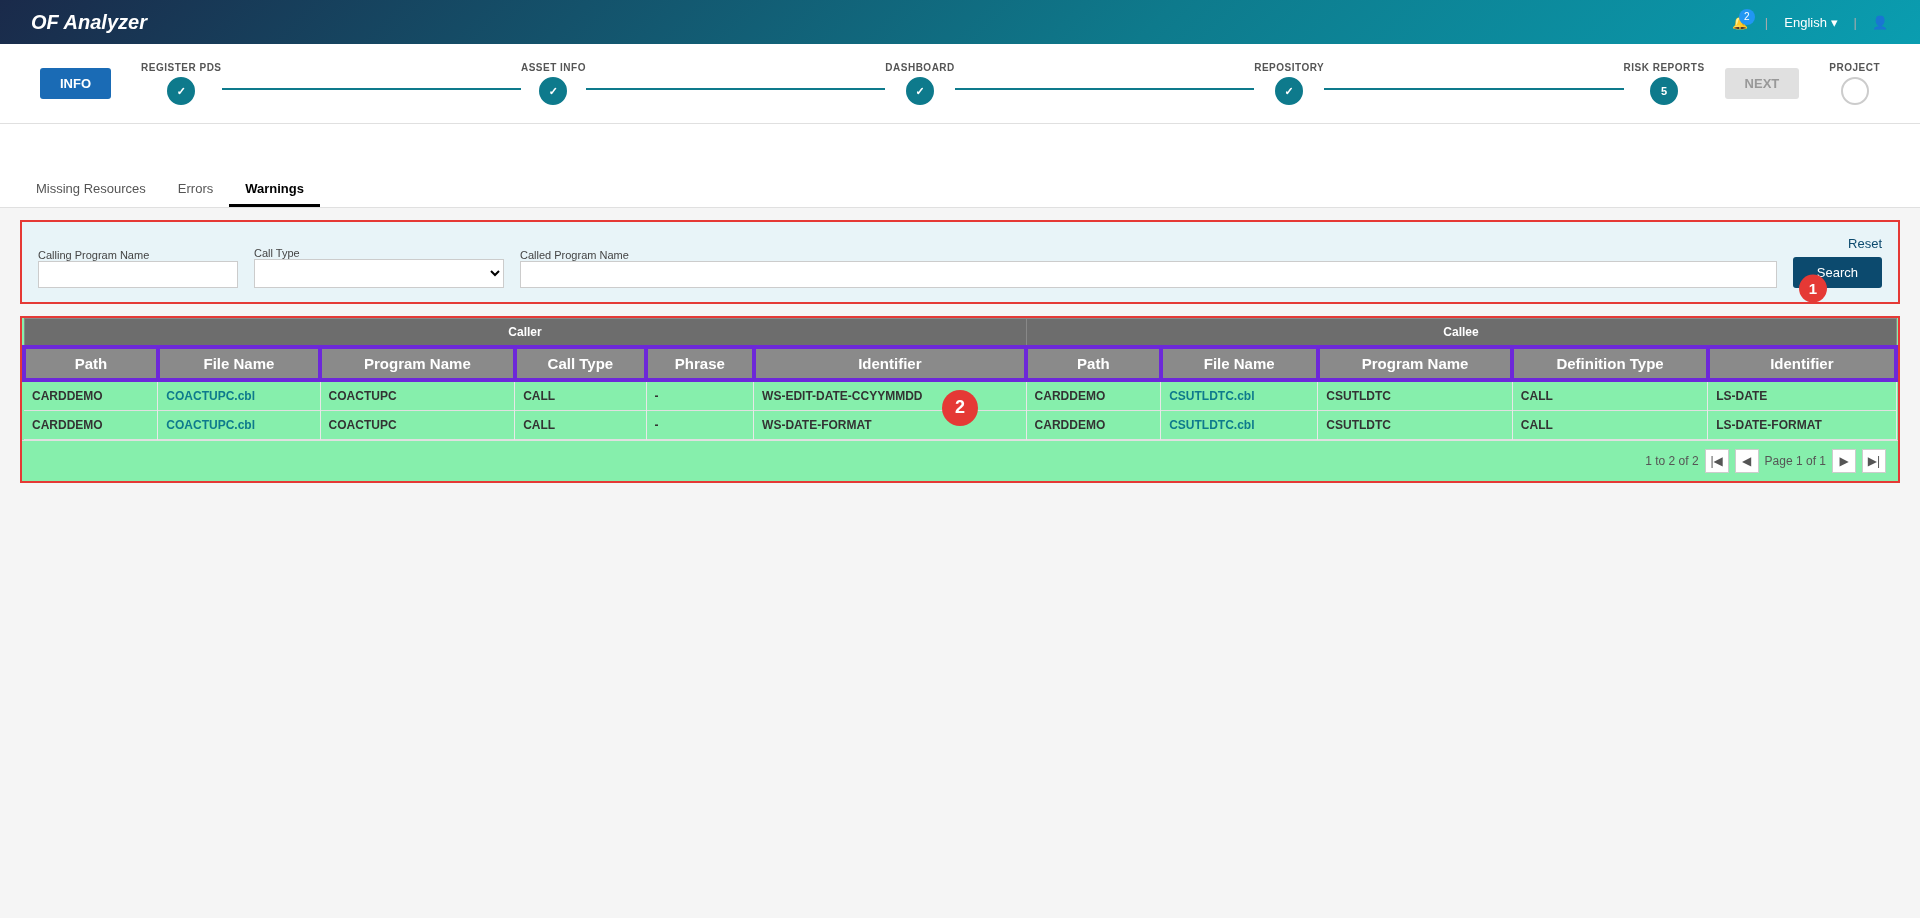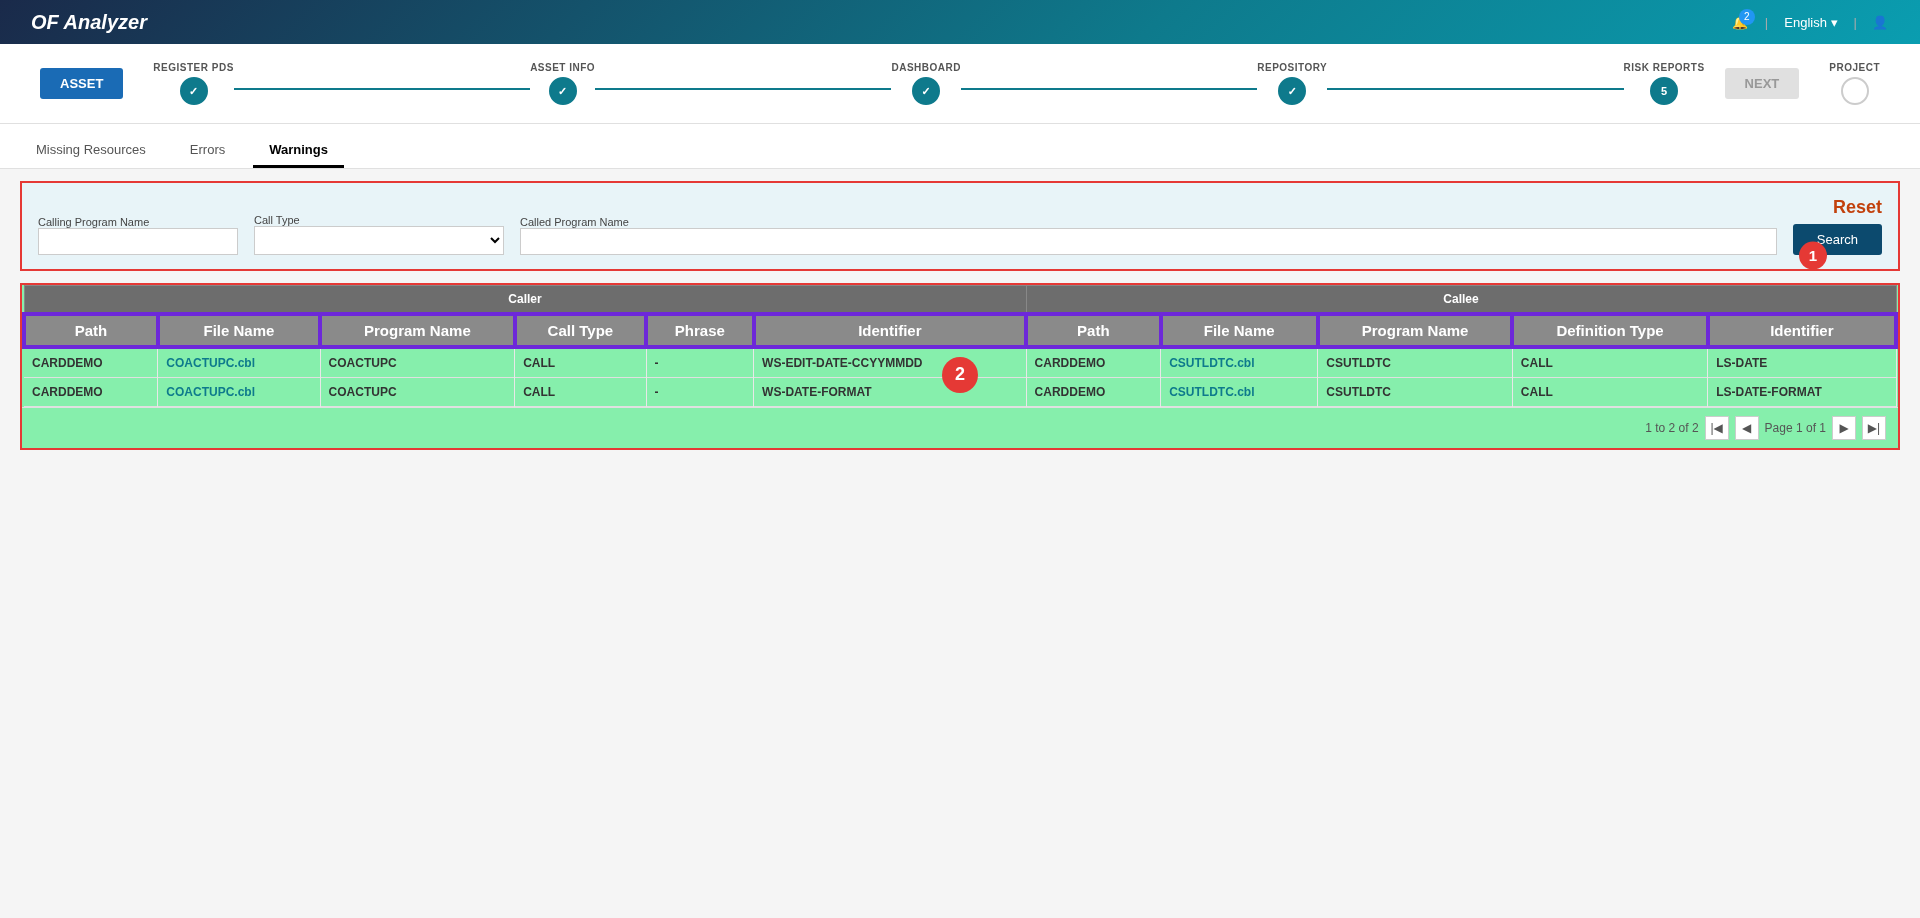--- a/index.html
+++ b/index.html
@@ -153,21 +153,22 @@
     }
 
     
     .tabs-area {
       background: white;
       padding: 10px 20px 0;
       border-bottom: 1px solid #e0e0e0;
     }
     .tabs {
       display: flex;
-      gap: 12px;
+      gap: 0;
+      margin-top: 39px;
     }
     .tab {
       padding: 8px 16px;
       cursor: pointer;
       font-size: 13px;
       color: #555;
       border-bottom: 3px solid transparent;
     }
     .tab.active {
       font-weight: bold;
@@ -217,25 +218,24 @@
       background: white;
     }
     .filter-actions {
       margin-left: auto;
       display: flex;
       flex-direction: column;
       align-items: flex-end;
       gap: 6px;
     }
     .reset-link {
-      color: #c2410c;
-      cursor: pointer;
-      font-size: 18px;
+      color: #0c4a6e;
+      cursor: pointer;
+      font-size: 13px;
       text-decoration: none;
-      font-weight: bold;
     }
     .search-btn {
       background: #0c4a6e;
       color: white;
       border: none;
       padding: 8px 24px;
       font-size: 13px;
       cursor: pointer;
       border-radius: 3px;
     }
@@ -338,21 +338,21 @@
     <div class="header-lang">
       <span>English</span>
       <span>▾</span>
     </div>
     <span class="header-divider">|</span>
     <div class="header-user">👤</div>
   </div>
 </div>
 
 <div class="stepper-area">
-  <button class="back-btn">ASSET</button>
+  <button class="back-btn">INFO</button>
   <div class="steps">
     <div class="step">
       <div class="step-label">REGISTER PDS</div>
       <div class="step-circle done">✓</div>
     </div>
     <div class="step-line done"></div>
     <div class="step">
       <div class="step-label">ASSET INFO</div>
       <div class="step-circle done">✓</div>
     </div>

